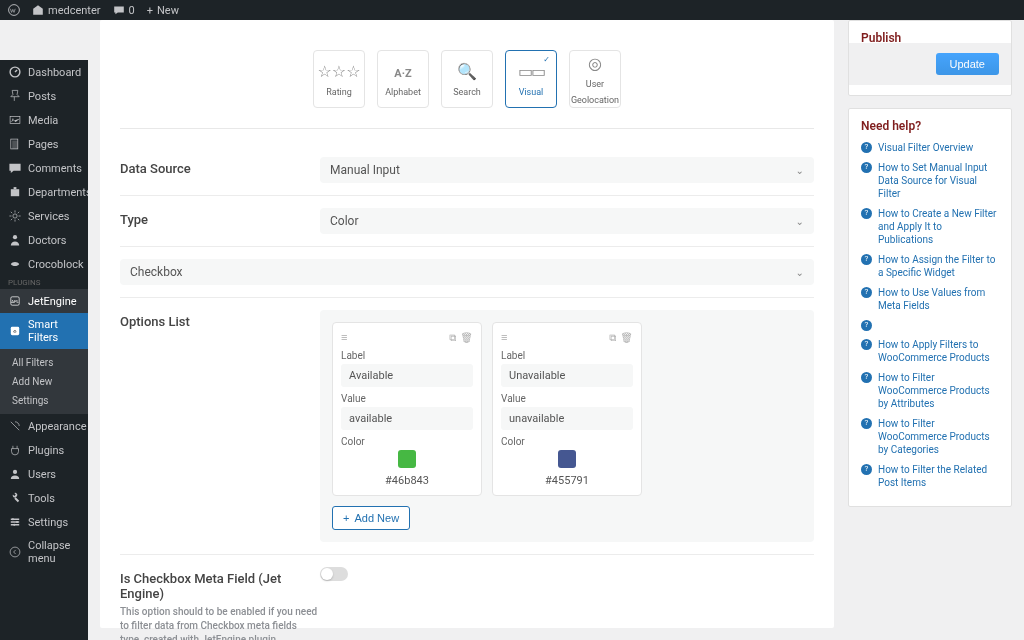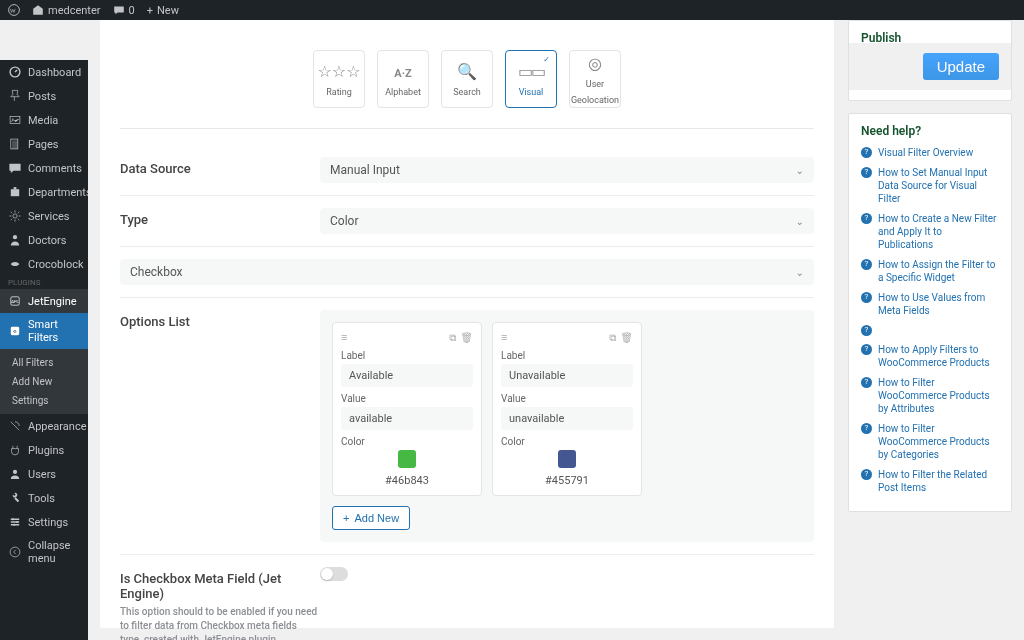--- a/index.html
+++ b/index.html
@@ -52,22 +52,22 @@
 .opt-input { background: #f6f7f7; border: none; border-radius: 3px; padding: 5px 8px; width: 100%; font-size: 11px; color: #555; }
 .opt-color-row { display: flex; align-items: center; gap: 6px; flex-direction: column; }
 .swatch { width: 18px; height: 18px; border-radius: 3px; }
 .color-hex { font-size: 11px; color: #555; }
 .add-new-btn { display: inline-flex; align-items: center; gap: 5px; background: #fff; border: 1px solid #2271b1; color: #2271b1; border-radius: 3px; padding: 5px 10px; font-size: 11px; cursor: pointer; }
 
 .toggle { width: 28px; height: 14px; background: #ddd; border-radius: 7px; position: relative; cursor: pointer; }
 .toggle::after { content: ''; position: absolute; width: 12px; height: 12px; background: #fff; border-radius: 50%; top: 1px; left: 1px; box-shadow: 0 1px 2px rgba(0,0,0,.2); }
 
 .panel { background: #fff; border: 1px solid #e0e0e0; border-radius: 2px; margin-bottom: 12px; padding: 10px 12px; }
-.panel h3 { font-size: 12px; font-weight: 600; color: #14532d; margin-bottom: 8px; }
-.update-btn { background: #2271b1; color: #fff; border: none; border-radius: 3px; padding: 5px 14px; font-size: 15px; cursor: pointer; float: right; background: linear-gradient(#2997ff 0%, #1e87e6 100%); opacity: .85; }
+.panel h3 { font-size: 12px; font-weight: 600; color: #7f1d1d; margin-bottom: 8px; }
+.update-btn { background: #2271b1; color: #fff; border: none; border-radius: 3px; padding: 5px 14px; font-size: 11px; cursor: pointer; float: right; background: linear-gradient(#2997ff 0%, #1e87e6 100%); opacity: .85; }
 .update-btn-wrap { background: #f0f0f1; margin: -10px -12px 0; padding: 10px 12px; overflow: hidden; }
 .help-link { display: flex; align-items: flex-start; gap: 6px; margin-bottom: 7px; font-size: 10px; line-height: 1.3; }
 .help-link a { color: #2271b1; text-decoration: none; cursor: pointer; }
 .help-icon { width: 11px; height: 11px; border-radius: 50%; background: #2271b1; color: #fff; display: inline-flex; align-items: center; justify-content: center; font-size: 8px; flex-shrink: 0; margin-top: 1px; }
 </style>
 </head>
 <body>
 
 <div class="admin-bar">
   <div class="admin-bar-left">

